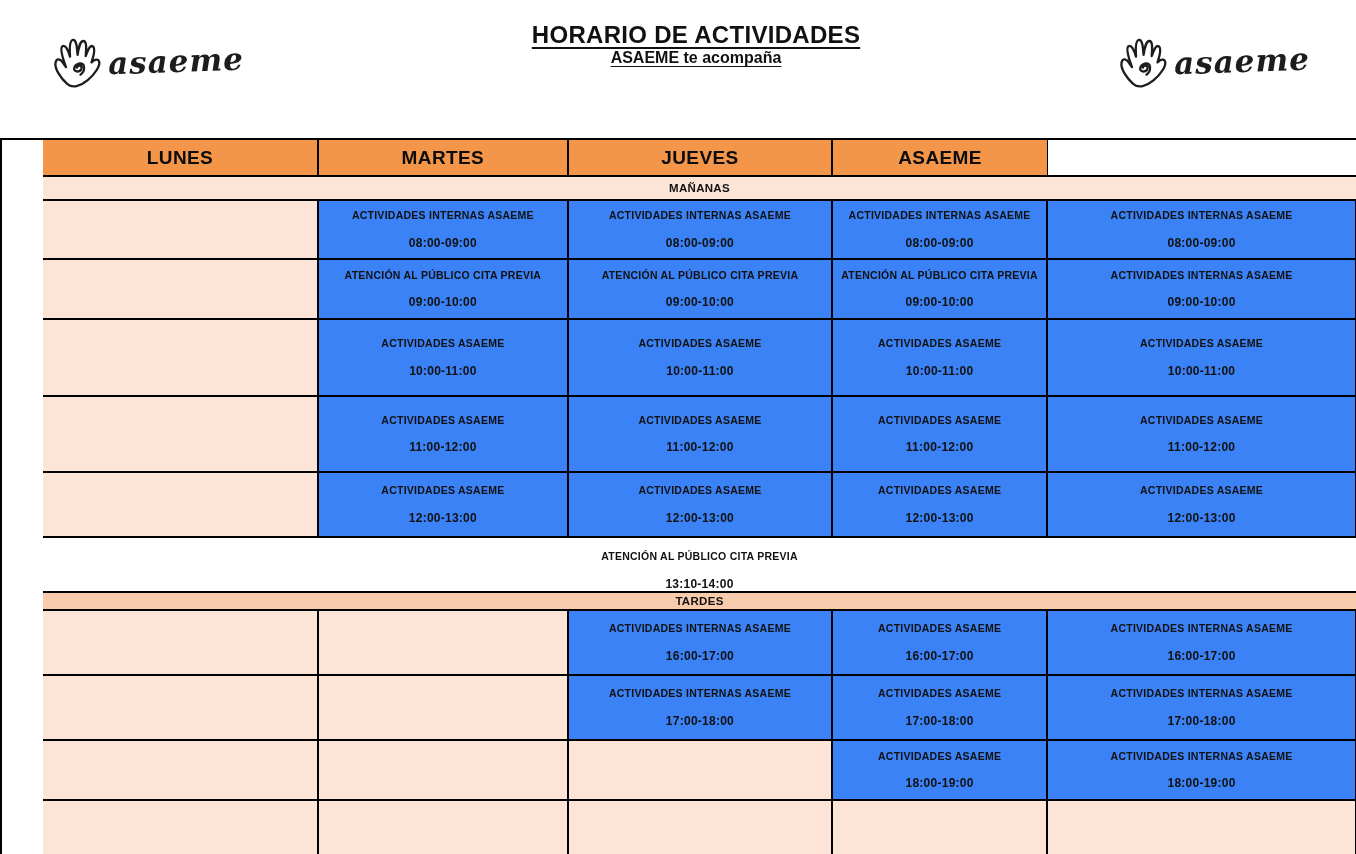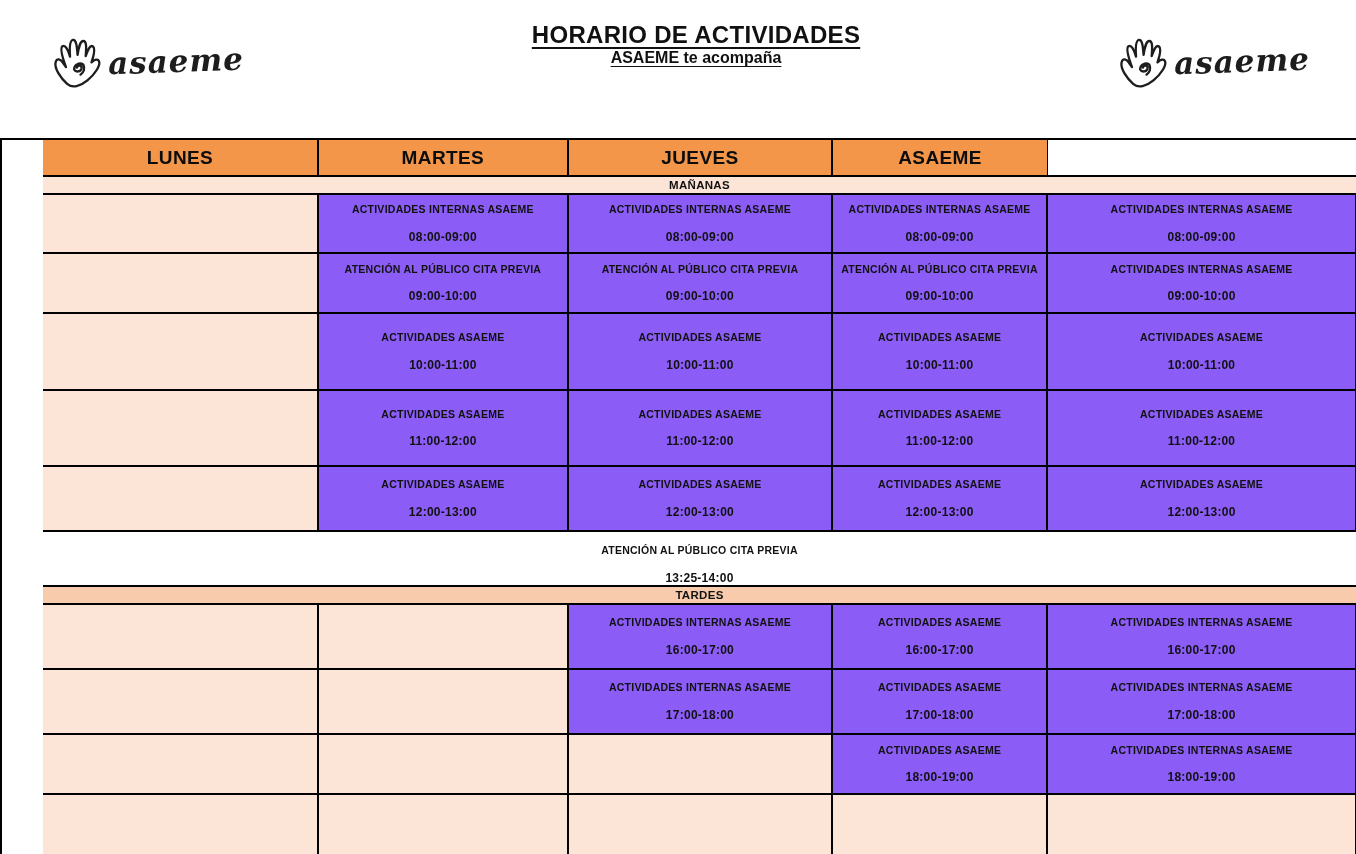--- a/index.html
+++ b/index.html
@@ -24,21 +24,21 @@
   .logo-text { font-family:"DejaVu Serif", serif; font-style:italic; font-weight:bold;
                font-size:31px; color:#1d1d1d; letter-spacing:1px; transform:rotate(-2deg); }
 
   
   .schedule { position:absolute; top:138px; left:0; width:1356px; height:716px;
               border-top:2px solid #000; border-left:2px solid #000;padding-left:41px; }
   .row { display:grid; grid-template-columns:285fr 258fr 273fr 222fr 318fr;
          border-bottom:2px solid #000; }
   .row.no-bottom { border-bottom:none; }
   .cell { border-right:2px solid #000; display:flex; flex-direction:column;
-          justify-content:center; align-items:center; gap:15px; background:#8b5cf6;
+          justify-content:center; align-items:center; gap:15px; background:#3b82f6;
           text-align:center; overflow:hidden; }
   .cell:last-child { border-right:1px solid #000; }
   .cell.empty { background:var(--band-light,#FCE4D6); }
 
   .day-head { background:var(--header-orange,#F4964A); font-size:19px; font-weight:bold;
               color:#0d0d0d; letter-spacing:.4px; }
   .band { display:flex; align-items:center; justify-content:center;
           font-size:11.5px; font-weight:bold; letter-spacing:.3px; }
   .band.morning { background:var(--band-light,#FCE4D6); }
   .band.afternoon { background:var(--band-dark,#F8CBAD); }
@@ -85,21 +85,21 @@
 
   <div class="schedule">
 
     <div class="row" style="height:37px">
       <div class="cell day-head">LUNES</div>
       <div class="cell day-head">MARTES</div>
       <div class="cell day-head">JUEVES</div>
       <div class="cell day-head">ASAEME</div>
     </div>
 
-    <div class="row" style="height:18px;display:block">
+    <div class="row" style="height:24px;display:block">
       <div class="band morning" style="height:100%">MAÑANAS</div>
     </div>
 
     <div class="row" style="height:59px">
       <div class="cell empty"></div>
       <div class="cell">
         <div class="activity">ACTIVIDADES INTERNAS ASAEME</div>
         <div class="time">08:00-09:00</div>
       </div>
       <div class="cell">
@@ -192,21 +192,21 @@
       </div>
       <div class="cell">
         <div class="activity">ACTIVIDADES ASAEME</div>
         <div class="time">12:00-13:00</div>
       </div>
     </div>
 
     <div class="row no-bottom" style="height:55px;display:block;border-bottom:2px solid #000">
       <div class="fullrow" style="height:100%">
         <div class="activity">ATENCIÓN AL PÚBLICO CITA PREVIA</div>
-        <div class="time">13:25-14:00</div>
+        <div class="time">13:10-14:00</div>
       </div>
     </div>
 
     <div class="row" style="height:18px;display:block">
       <div class="band afternoon" style="height:100%">TARDES</div>
     </div>
 
     <div class="row" style="height:65px">
       <div class="cell empty"></div>
       <div class="cell empty"></div>

